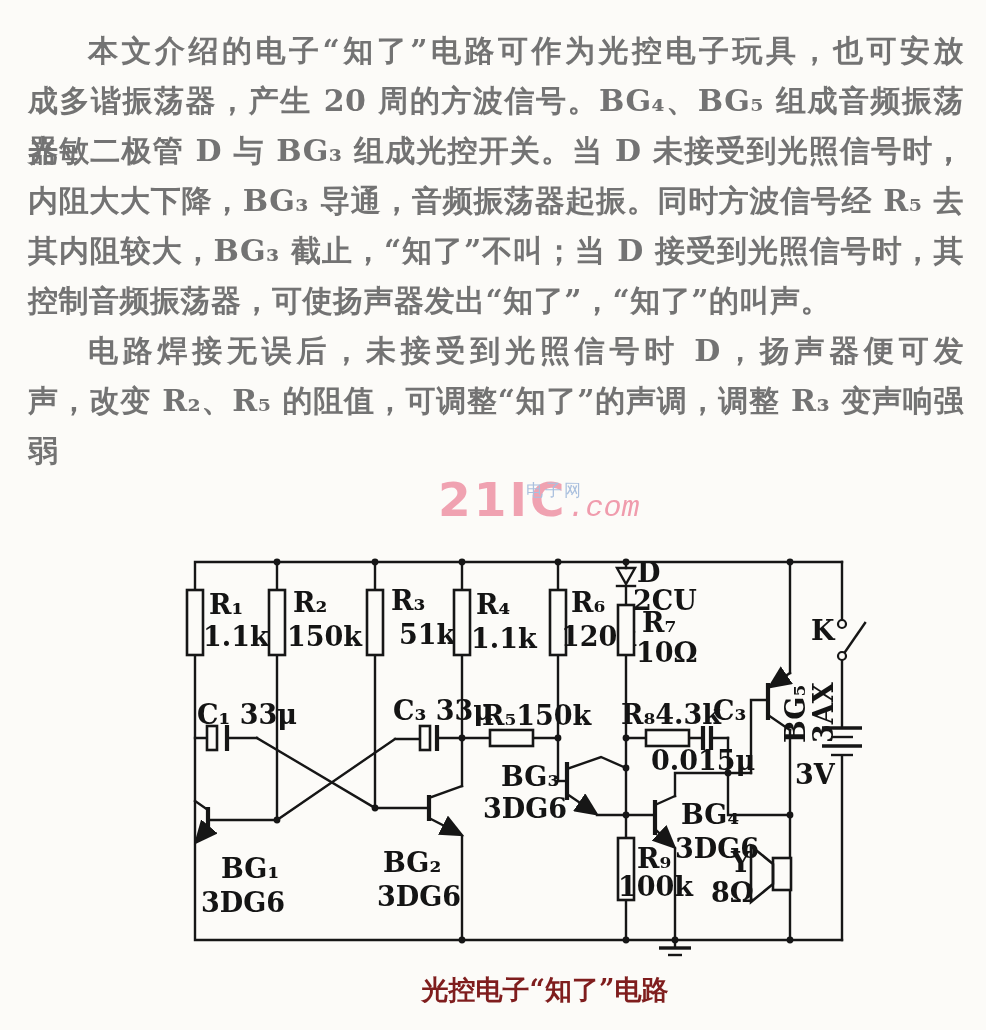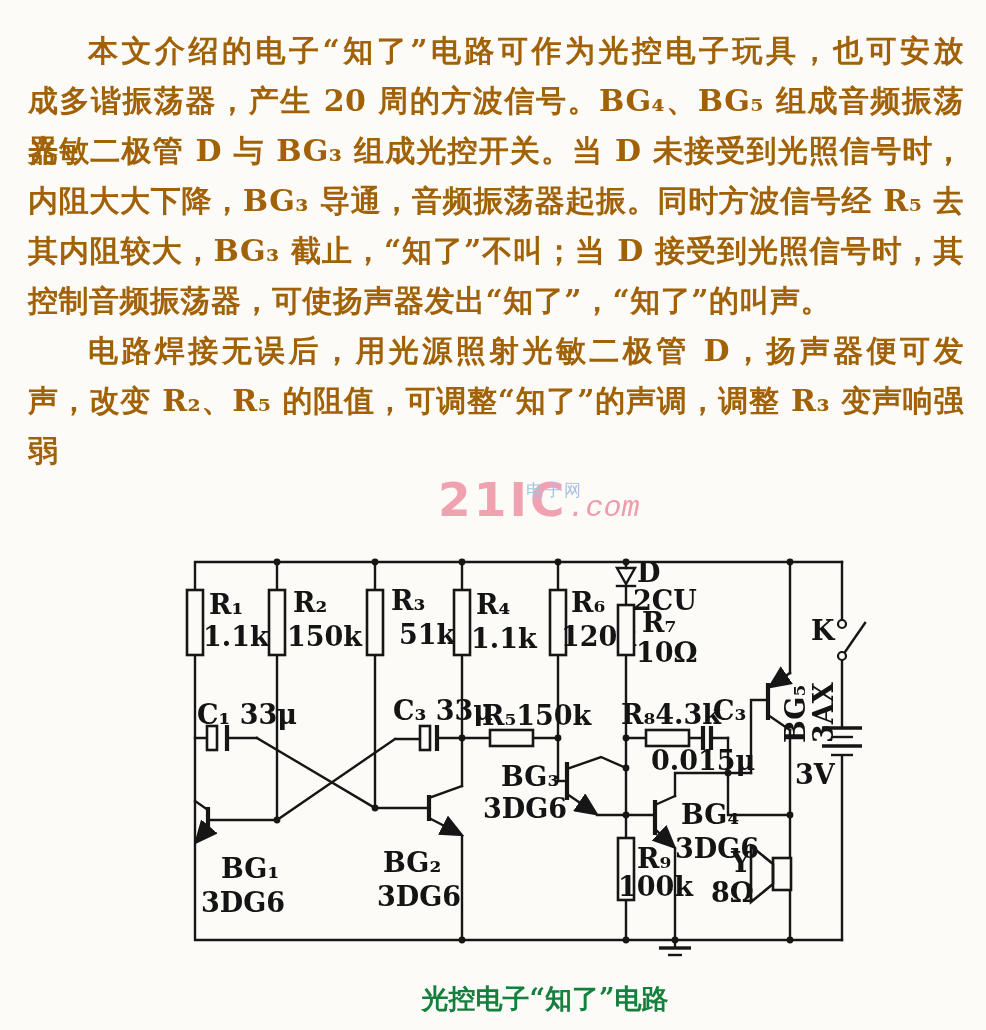--- a/index.html
+++ b/index.html
@@ -1,55 +1,55 @@
 <!DOCTYPE html>
 <html><head>
 <meta charset="utf-8">
 <style>
   html,body{margin:0;padding:0;background:#e8e8e4;}
   #page{position:relative;width:986px;height:1030px;background:#fcfbf8;overflow:hidden;
         font-family:"DejaVu Serif","Liberation Serif",serif;color:#111;}
   
   #article{position:absolute;left:28px;top:26px;width:936px;}
   .line{height:50px;line-height:50px;font-size:30px;font-weight:600;letter-spacing:.5px;
-        text-align:justify;text-align-last:justify;white-space:normal;color:#a16207;}
+        text-align:justify;text-align-last:justify;white-space:normal;color:#737373;}
   .line.indent{padding-left:60px;}
   .line.end{text-align:right;text-align-last:left;}
   
   #watermark{position:absolute;left:398px;top:474px;width:240px;height:60px;opacity:.85;pointer-events:none;}
   #wm-big{font-family:"DejaVu Sans","Liberation Sans",sans-serif;font-weight:bold;font-size:47px;
           color:#ef93a5;letter-spacing:3px;line-height:52px;margin-left:40px;}
   #wm-com{font-style:italic;font-size:30px;color:#ee8ca0;font-family:Liberation Mono, monospace;}
   #wm-cn{position:absolute;left:128px;top:-3px;font-size:17px;color:#9cb6da;
          font-family:"DejaVu Sans",sans-serif;letter-spacing:2px;margin-top:8px;}
   
   #schematic{position:absolute;left:183px;top:528px;}
   #caption{position:absolute;left:105px;top:972px;width:880px;text-align:center;
-           font-size:27px;font-weight:600;color:#15803d;margin-top:9px;}
+           font-size:27px;font-weight:600;color:#7f1d1d;}
   svg text{font-family:"DejaVu Serif","Liberation Serif",serif;font-weight:700;fill:#141414;}
   .wire{stroke:#161616;stroke-width:2.4;fill:none;stroke-linecap:square;}
   .bar{stroke:#161616;stroke-width:4.2;fill:none;stroke-linecap:butt;}
   .box{stroke:#161616;stroke-width:2.6;fill:#fcfbf8;}
   .dot{fill:#161616;stroke:none;}
   .lbl{font-size:27px;}
 </style>
 </head>
 <body>
 
 <div id="page">
 
   <div id="article">
 
   <div class="line indent">本文介绍的电子“知了”电路可作为光控电子玩具，也可安放</div>
       <div class="line">成多谐振荡器，产生 20 周的方波信号。BG₄、BG₅ 组成音频振荡器，</div>
       <div class="line">光敏二极管 D 与 BG₃ 组成光控开关。当 D 未接受到光照信号时，</div>
       <div class="line">内阻大大下降，BG₃ 导通，音频振荡器起振。同时方波信号经 R₅ 去</div>
       <div class="line">其内阻较大，BG₃ 截止，“知了”不叫；当 D 接受到光照信号时，其</div>
       <div class="line end">控制音频振荡器，可使扬声器发出“知了”，“知了”的叫声。</div>
-      <div class="line indent">电路焊接无误后，用光源照射光敏二极管 D，扬声器便可发</div>
+      <div class="line indent">电路焊接无误后，未接受到光照信号时 D，扬声器便可发</div>
       <div class="line">声，改变 R₂、R₅ 的阻值，可调整“知了”的声调，调整 R₃ 变声响强弱</div>
     </div>
 
   <div id="watermark">
     <span id="wm-big">21IC</span><span id="wm-com">.com</span>
     <span id="wm-cn">电子网</span>
   </div>
 
   <svg id="schematic" width="790" height="445" viewBox="0 0 790 445">
     <defs>

